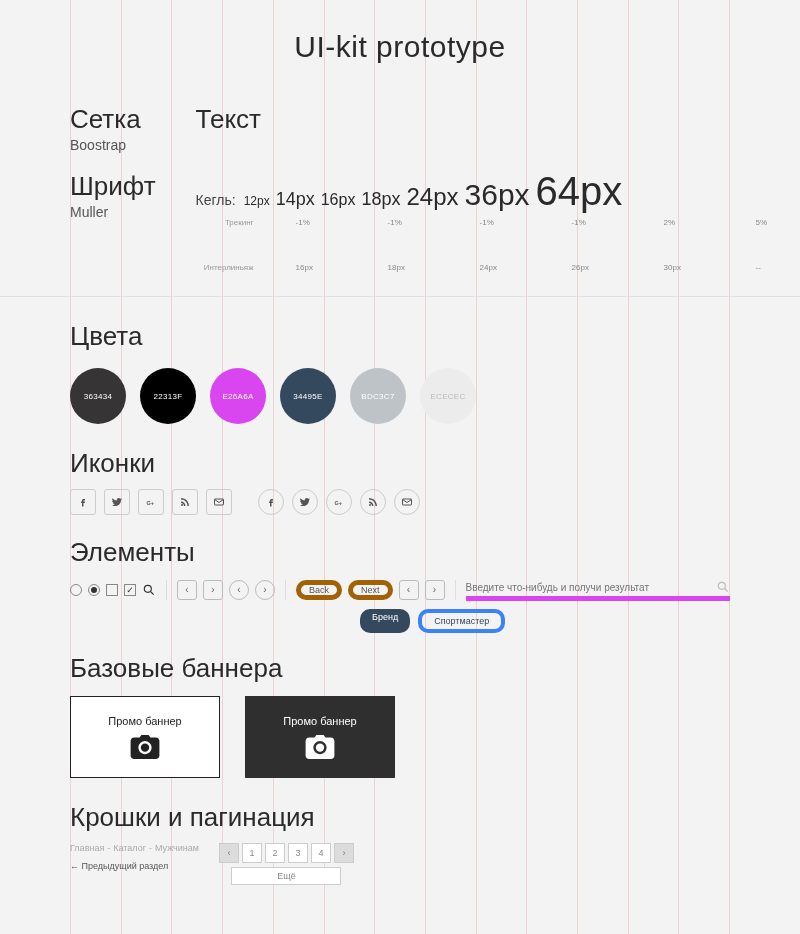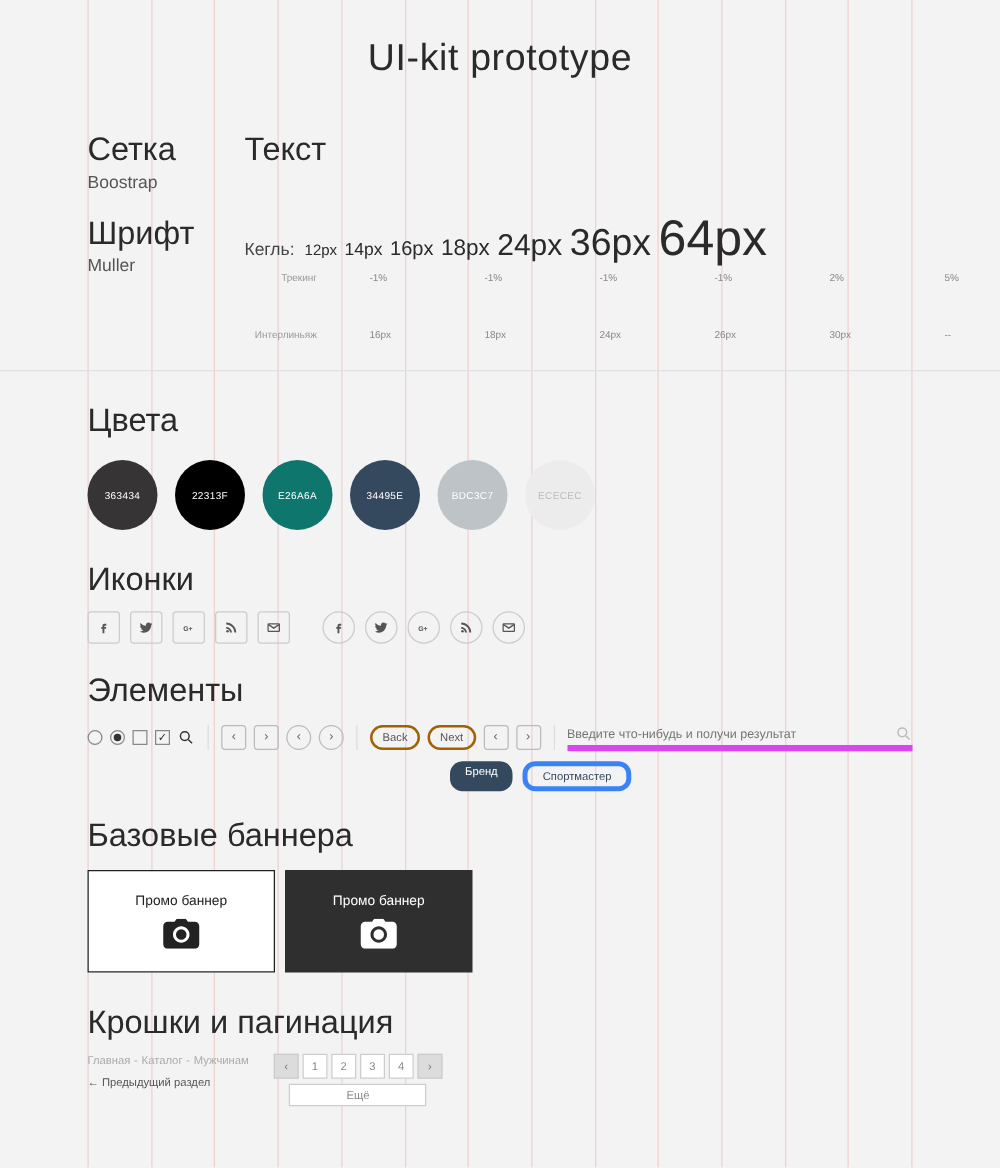--- a/index.html
+++ b/index.html
@@ -38,30 +38,30 @@
 .ibox { width: 26px; height: 26px; border: 1px solid #ccc; border-radius: 3px; display: flex; align-items: center; justify-content: center; color: #555; }
 .ibox.round { border-radius: 50%; }
 .ibox svg { width: 12px; height: 12px; }
 .elements-row { display: flex; align-items: center; gap: 6px; margin: 10px 0 8px; flex-wrap: wrap; }
 .radio { width: 12px; height: 12px; border: 1px solid #888; border-radius: 50%; display: inline-flex; align-items: center; justify-content: center; }
 .radio.checked::after { content: ''; width: 6px; height: 6px; background: #333; border-radius: 50%; }
 .cbox { width: 12px; height: 12px; border: 1px solid #888; display: inline-flex; align-items: center; justify-content: center; font-size: 9px; }
 .mag { width: 14px; height: 14px; }
 .navsq { width: 20px; height: 20px; border: 1px solid #bbb; border-radius: 3px; display: inline-flex; align-items: center; justify-content: center; font-size: 10px; color: #666; }
 .navrd { width: 20px; height: 20px; border: 1px solid #bbb; border-radius: 50%; display: inline-flex; align-items: center; justify-content: center; font-size: 10px; color: #666; }
-.navbtn { height: 20px; padding: 0 8px; border: 2px solid #a16207; border-radius: 10px; font-size: 9px; color: #555; display: inline-flex; align-items: center; }
+.navbtn { height: 20px; padding: 0 8px; border: 5px solid #a16207; border-radius: 10px; font-size: 9px; color: #555; display: inline-flex; align-items: center; }
 .divv { width: 1px; height: 20px; background: #ddd; margin: 0 4px; }
 .search-wrap { flex: 1; min-width: 240px; display: flex; align-items: center; border-bottom: 5px solid #d946ef; padding: 2px 0; }
 .search-wrap input { flex: 1; border: none; background: transparent; font-size: 10px; color: #999; outline: none; }
 .search-wrap .s-icon { color: #bbb; }
 .tags { display: flex; gap: 8px; margin-left: 290px; margin-bottom: 20px; }
 .tag { font-size: 9px; padding: 3px 12px; border-radius: 10px; }
 .tag.solid { background: #34495E; color: #fff; }
 .tag.outline { border: 4px solid #3b82f6; color: #34495E; }
-.banners { display: flex; gap: 8px; margin: 12px 0 24px; }
+.banners { display: flex; gap: 25px; margin: 12px 0 24px; }
 .banner { width: 150px; height: 82px; display: flex; flex-direction: column; align-items: center; justify-content: center; gap: 8px; }
 .banner.light { border: 1px solid #222; background: #fff; color: #222; }
 .banner.dark { background: #2f2f2f; color: #fff; }
 .banner .bt { font-size: 11px; }
 .banner svg { width: 30px; height: 24px; }
 .crumbs-row { display: flex; align-items: flex-start; gap: 20px; margin-top: 10px; }
 .crumbs { font-size: 9px; color: #aaa; }
 .crumbs .sep { margin: 0 3px; }
 .backlink { font-size: 9px; color: #555; margin-top: 8px; display: block; }
 .pager { display: flex; flex-direction: column; align-items: center; gap: 4px; }
@@ -99,21 +99,21 @@
       <div class="sec-sub">Boostrap</div>
       <div class="sec-h">Шрифт</div>
       <div class="sec-sub">Muller</div>
     </div>
     <div style="flex:1">
       <div class="sec-h">Текст</div>
       <div style="height:28px"></div>
       <div class="font-sizes">
         <span class="kegl">Кегль:</span>
       <span class="sz" style="font-size: 12px;">12px</span>
-          <span class="sz" style="font-size: 14px;">14px</span>
+          <span class="sz" style="font-size: 18px;">14px</span>
           <span class="sz" style="font-size: 16px;">16px</span>
           <span class="sz" style="font-size: 18px;">18px</span>
           <span class="sz" style="font-size: 24px;">24px</span>
           <span class="sz" style="font-size: 30px;">36px</span>
           <span class="sz" style="font-size: 40px;">64px</span>
         </div>
       <div class="typetable" id="typetable">
           <div class="lbl">Трекинг</div>
           <div>-1%</div>
           <div>-1%</div>
@@ -133,21 +133,21 @@
         </div>
     </div>
   </div>
 
   <hr class="divider">
 
   <div class="sec-h">Цвета</div>
   <div class="swatches" id="swatches">
       <div class="swatch" style="background: rgb(54, 52, 52); color: rgb(255, 255, 255);">363434</div>
       <div class="swatch" style="background: #000000; color: rgb(255, 255, 255);">22313F</div>
-      <div class="swatch" style="background: #0f766e; color: rgb(255, 255, 255); text-align: center;">E26A6A</div>
+      <div class="swatch" style="background: #d946ef; color: rgb(255, 255, 255); text-align: center;">E26A6A</div>
       <div class="swatch" style="background: rgb(52, 73, 94); color: rgb(255, 255, 255);">34495E</div>
       <div class="swatch" style="background: rgb(189, 195, 199); color: rgb(255, 255, 255);">BDC3C7</div>
       <div class="swatch" style="background: rgb(236, 236, 236); color: rgb(187, 187, 187);">ECECEC</div>
     </div>
 
   <div class="sec-h">Иконки</div>
   <div class="icon-row">
     <span class="ibox">
         <svg viewBox="0 0 24 24" fill="currentColor">
           <path d="M13 9h3V6h-3c-1.7 0-3 1.3-3 3v2H8v3h2v7h3v-7h2.5l.5-3H13V9z"></path>

